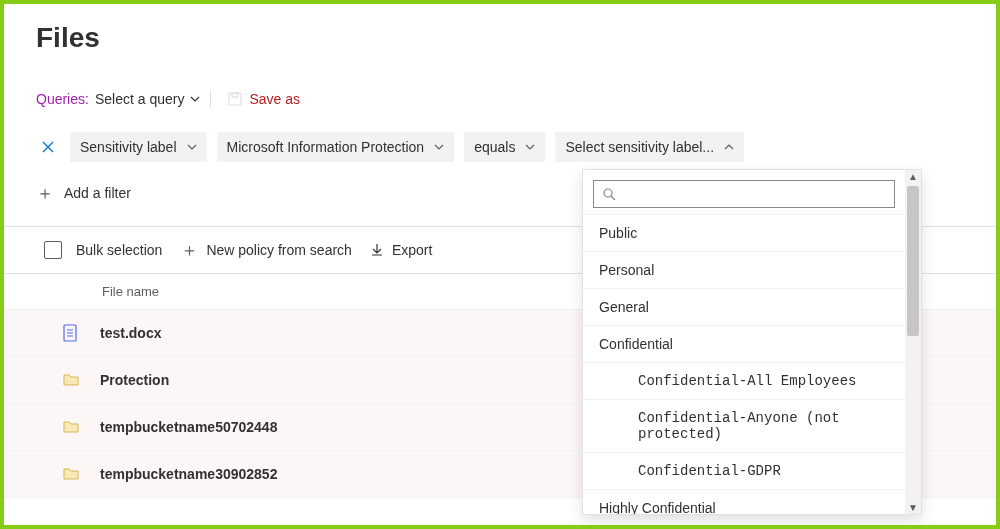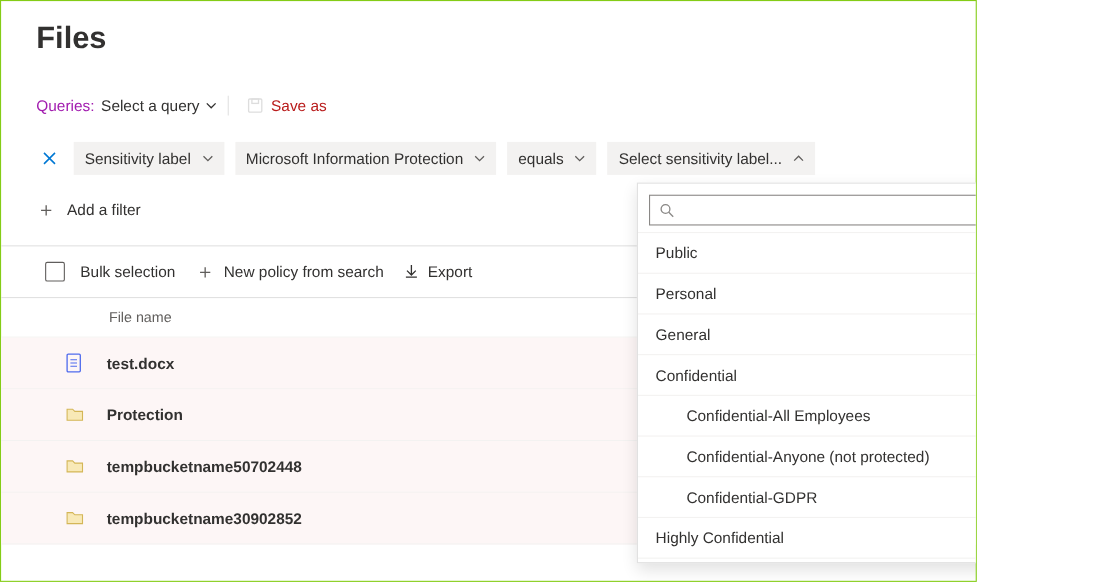--- a/index.html
+++ b/index.html
@@ -4,22 +4,22 @@
 <style>
   * { box-sizing: border-box; }
   html, body {
     margin: 0; padding: 0;
     font-family: "Segoe UI", -apple-system, sans-serif;
     font-size: 14px;
     color: #323130;
     background: #fff;
   }
   .frame {
-    width: 888px; height: 529px;
-    border: 1px solid #84cc16;
+    width: 1000px; height: 529px;
+    border: 4px solid #84cc16;
     position: relative;
     overflow: hidden;
   }
   .page-title {
     font-size: 28px;
     font-weight: 700;
     margin: 18px 0 0 32px;
   }
   .queries-row {
     display: flex;
@@ -164,21 +164,21 @@
   .dd-list {
     max-height: 300px;
     overflow-y: auto;
   }
   .dd-item {
     padding: 10px 16px;
     border-top: 1px solid #f3f2f1;
     cursor: pointer;
     font-size: 14px;
   }
-  .dd-item.indent { padding-left: 44px; }
+  .dd-item.indent { padding-left: 55px; font-family: Liberation Mono, monospace; }
   .dd-item.cutoff { color: #888; padding-bottom: 2px; height: 16px; overflow: hidden; }
   .dd-scroll {
     width: 16px;
     background: #f3f2f1;
     position: relative;
   }
   .dd-thumb {
     position: absolute;
     top: 16px;
     left: 2px;

